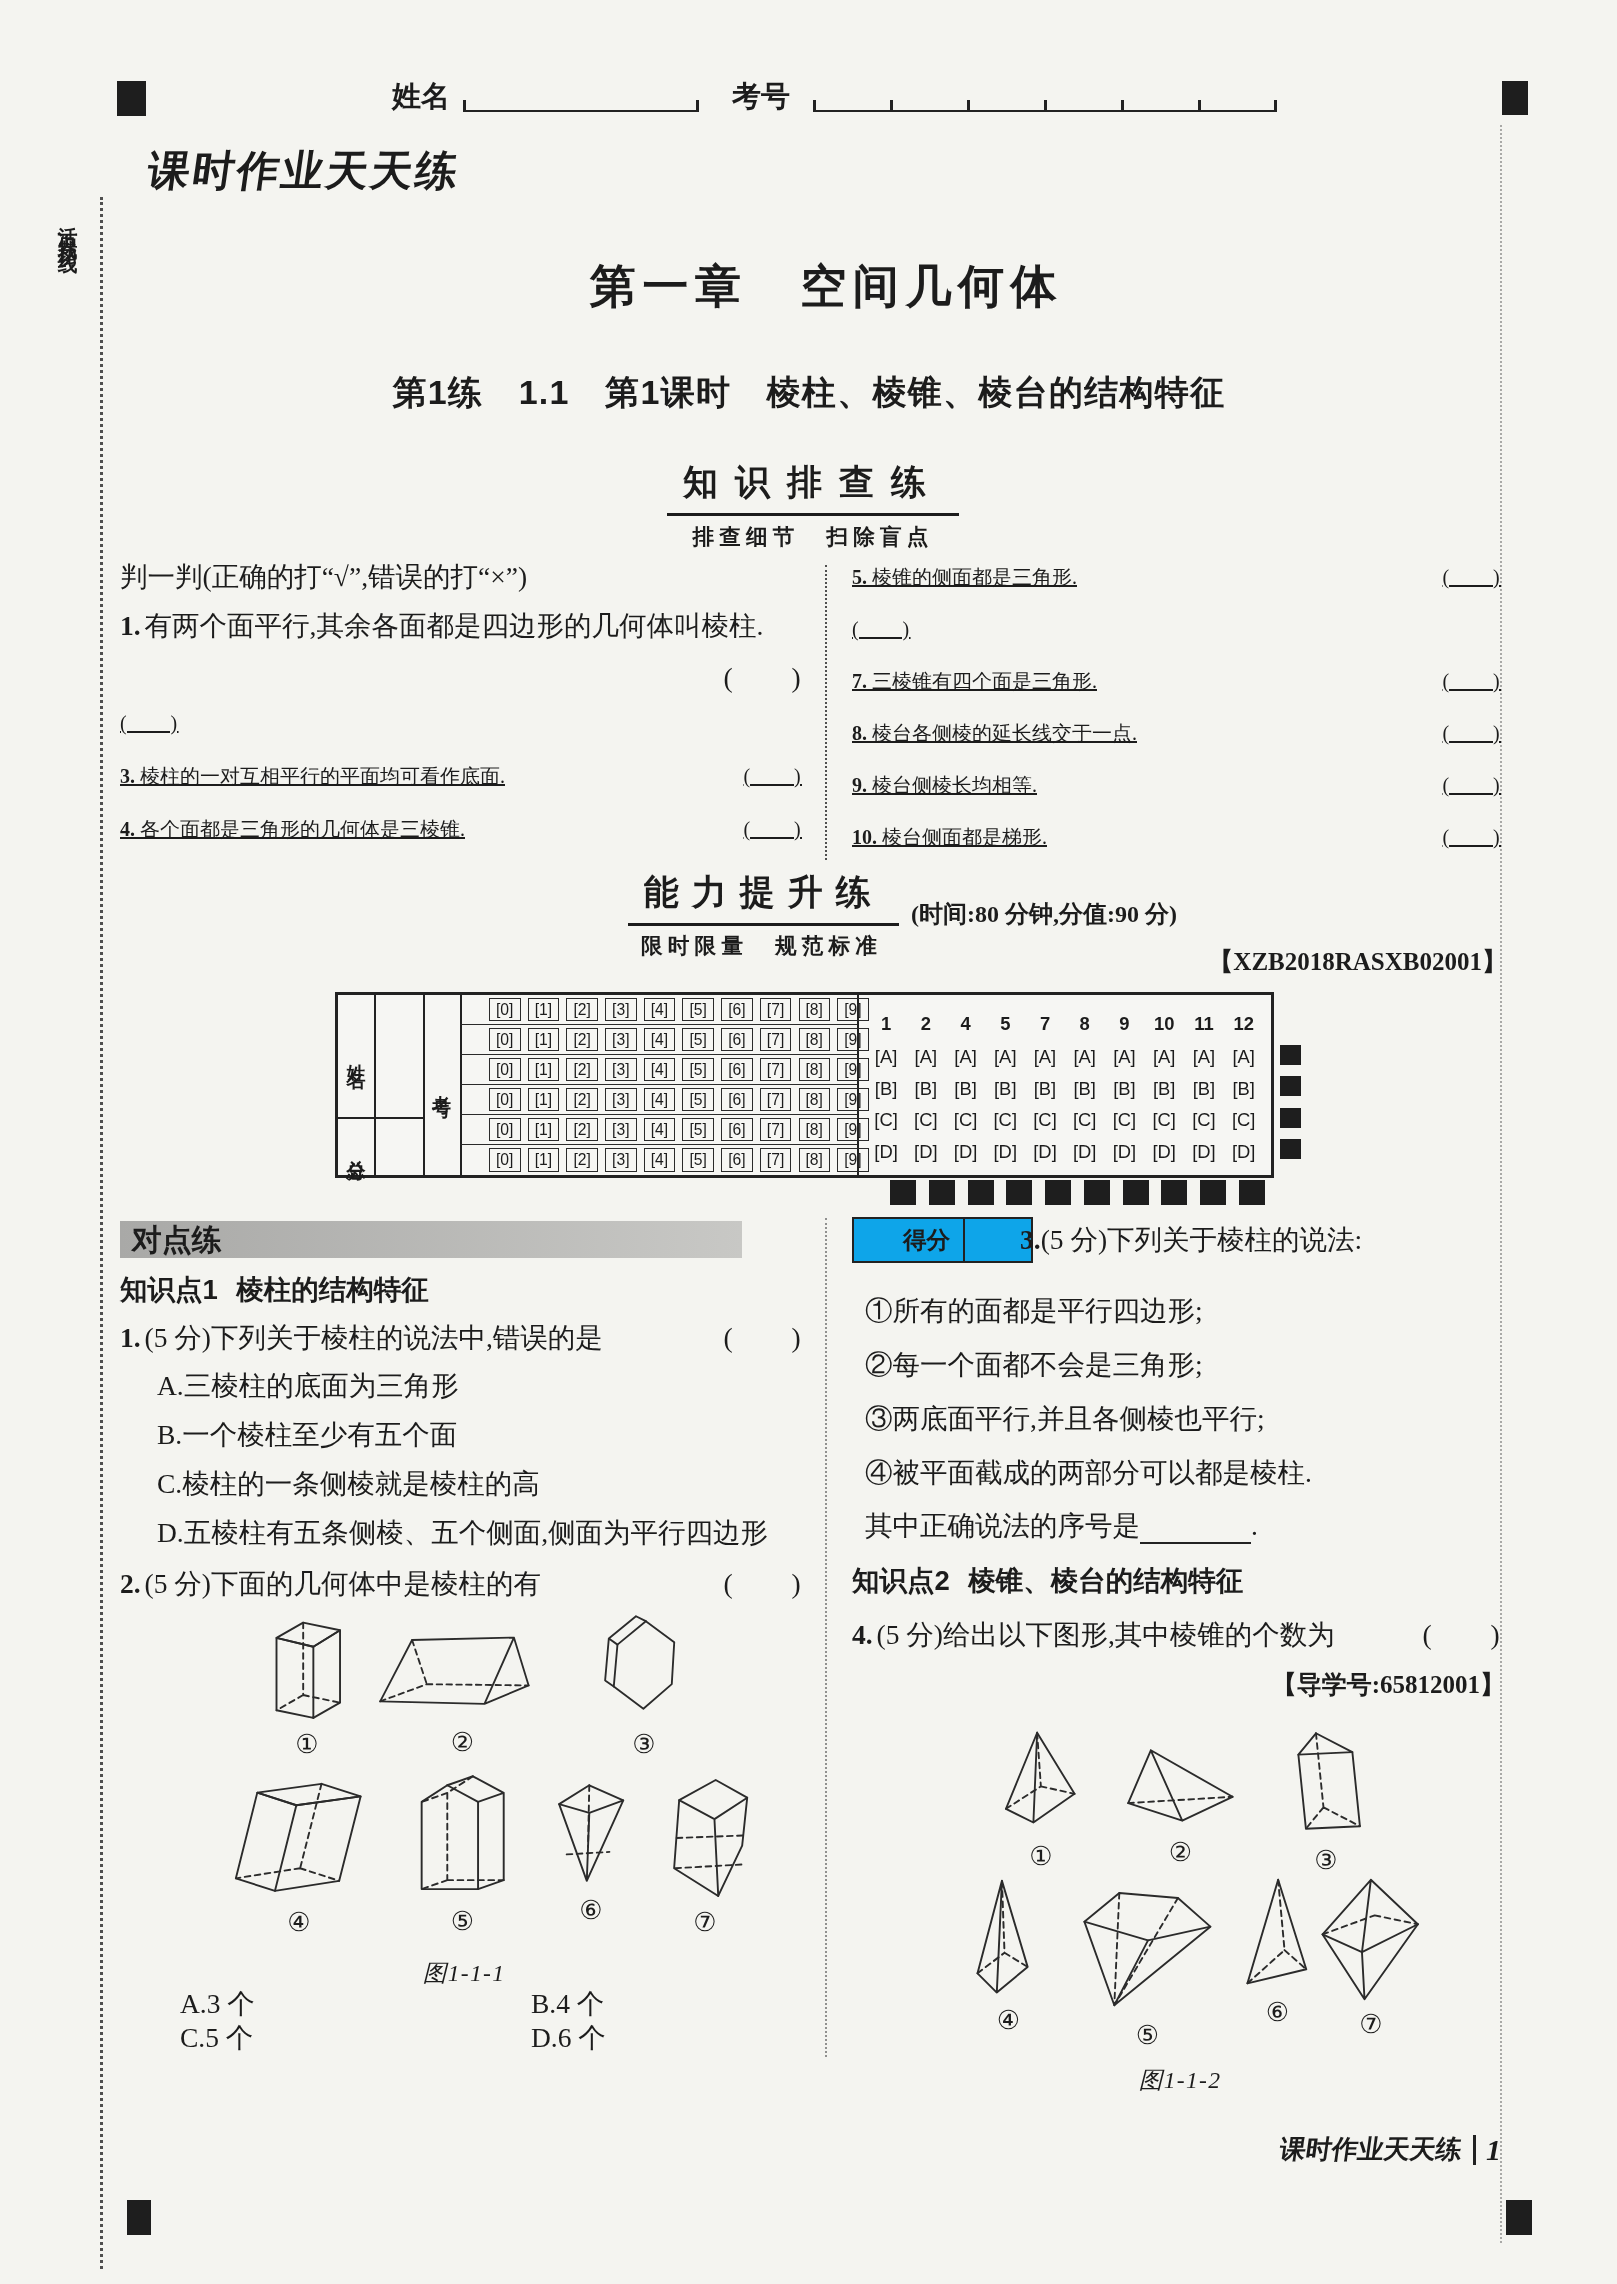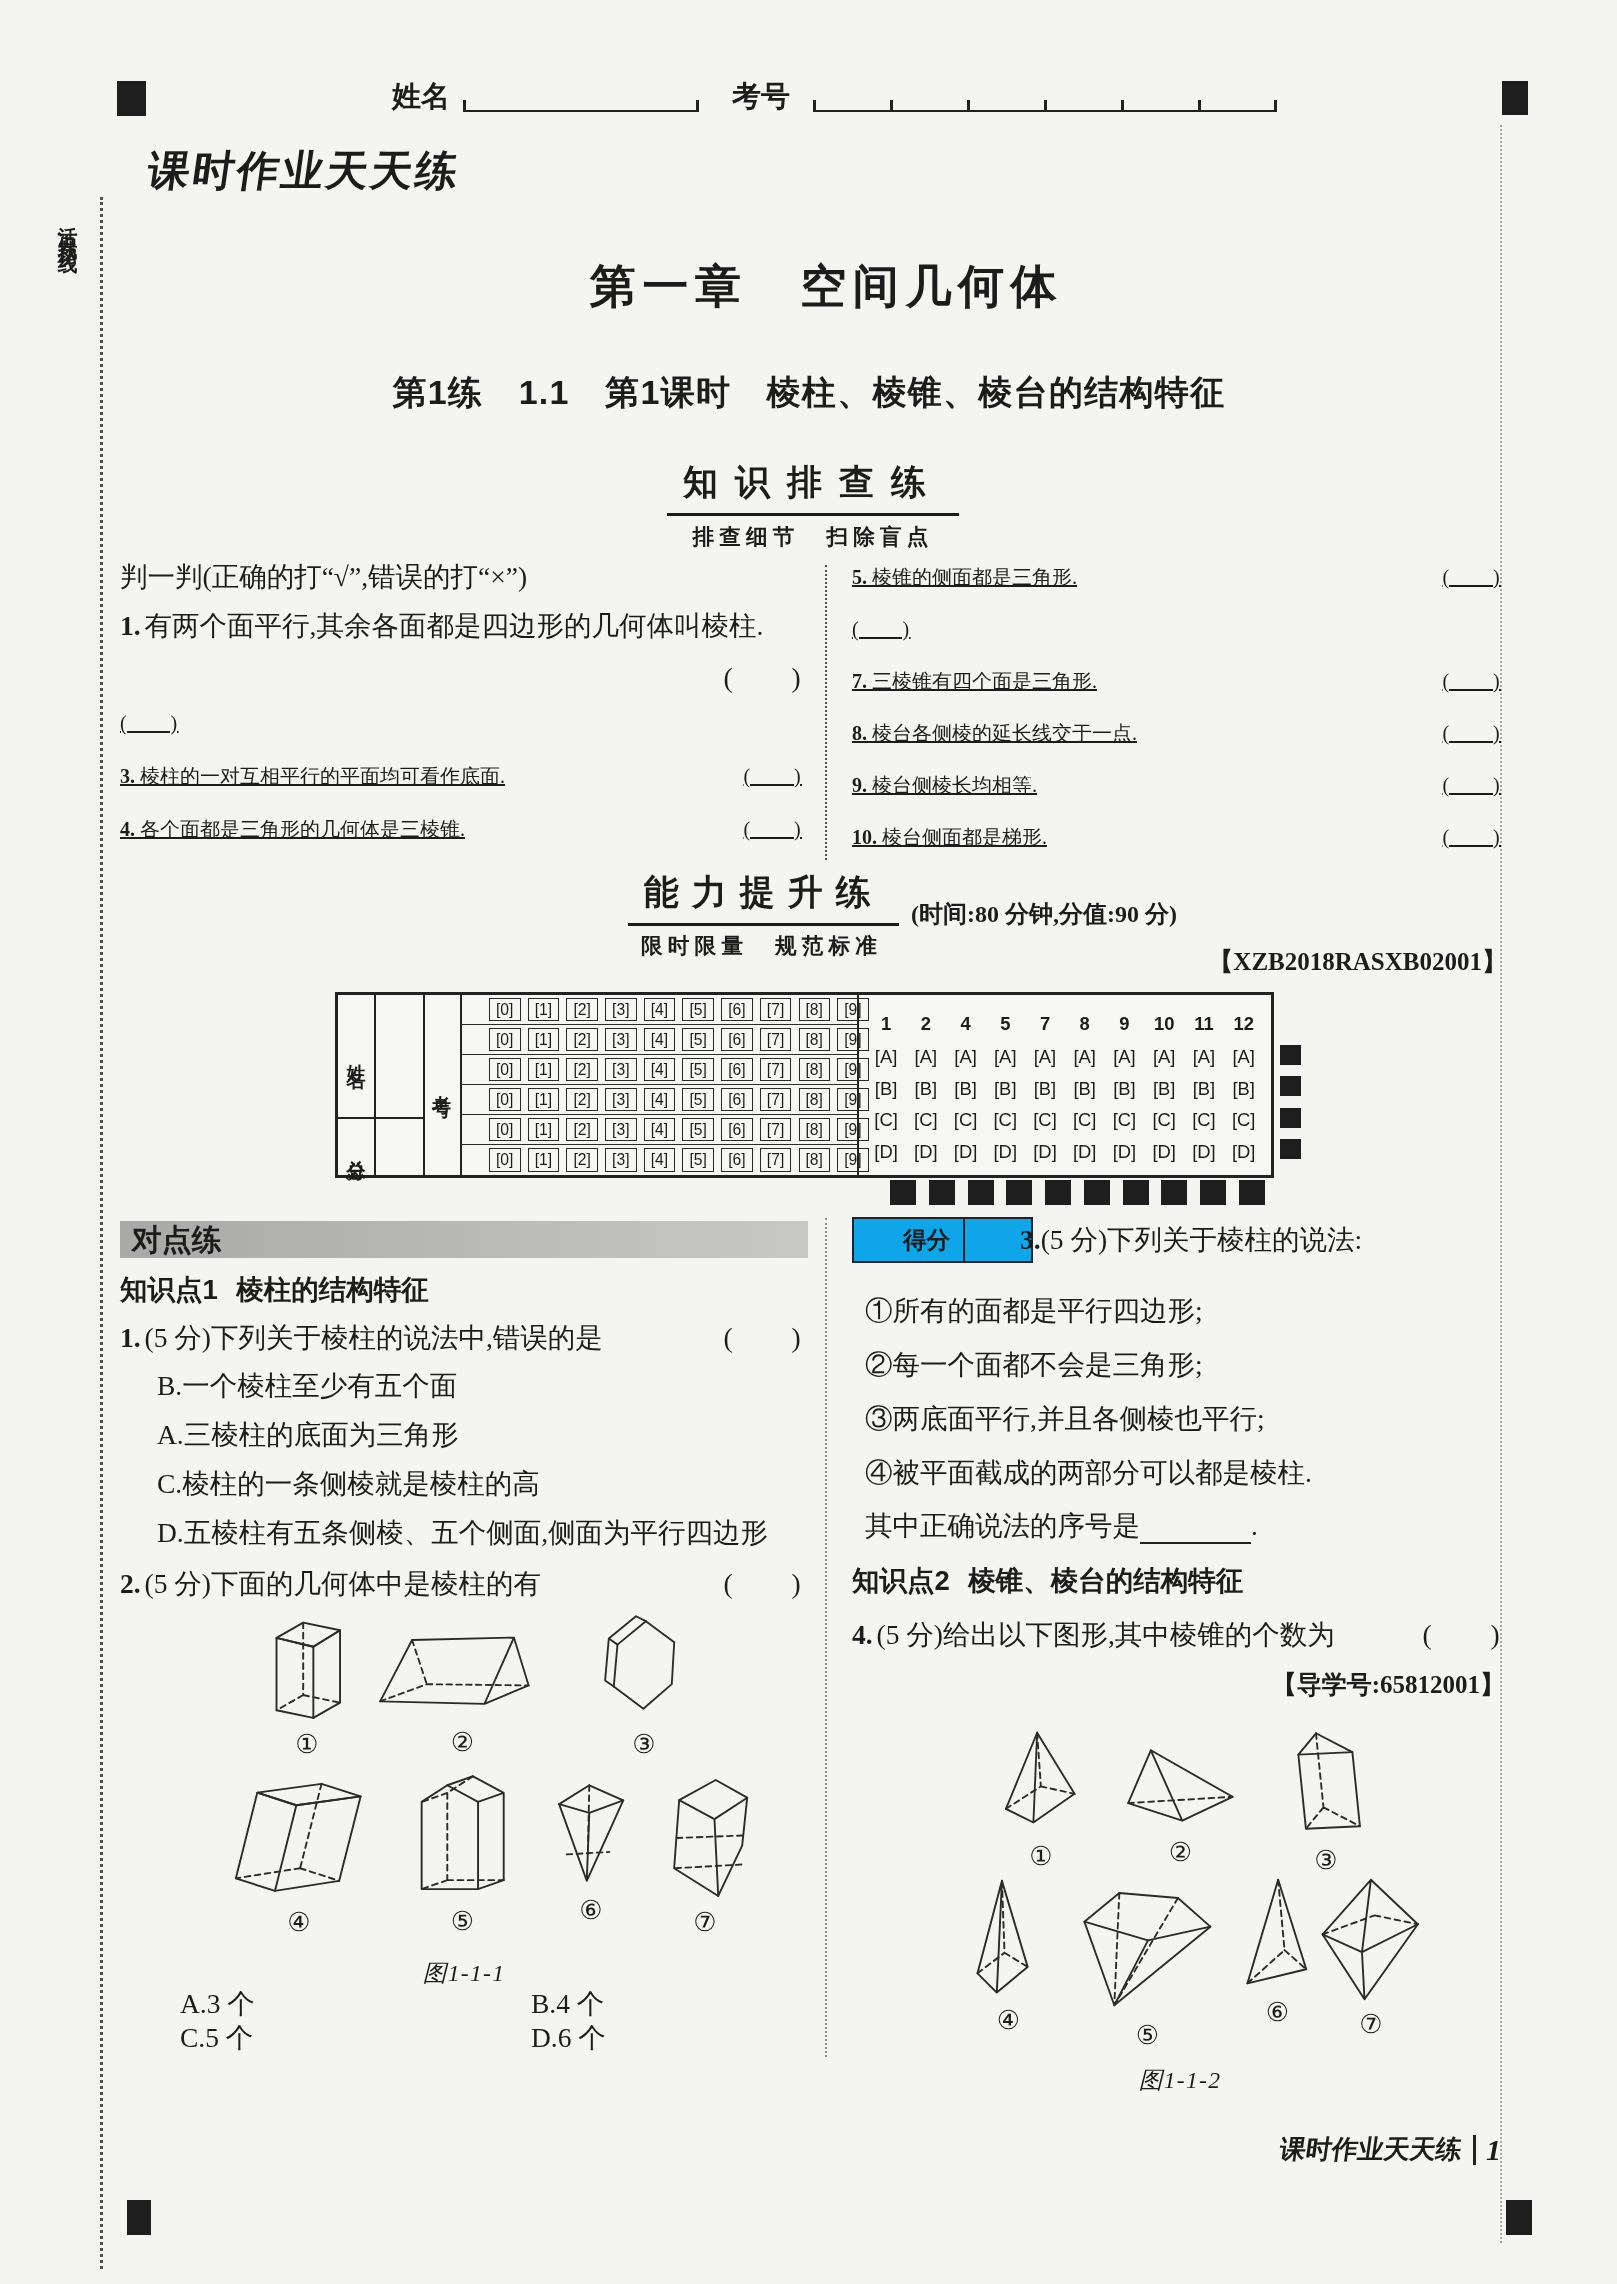--- a/index.html
+++ b/index.html
@@ -325,34 +325,34 @@
     <span class="mark" style="position:static;width:26px;height:25px;"></span>
       <span class="mark" style="position:static;width:26px;height:25px;"></span>
     <span class="mark" style="position:static;width:26px;height:25px;"></span>
       <span class="mark" style="position:static;width:26px;height:25px;"></span>
     <span class="mark" style="position:static;width:26px;height:25px;"></span>
       <span class="mark" style="position:static;width:26px;height:25px;"></span>
   </div>
 
   <div class="dotline" style="left:825px;top:1218px;height:839px;border-left-width:2.6px;opacity:.6;"></div>
 
-  <div class="abs bar" style="left:120px;top:1221px;width:688px;height:37px;">
+  <div class="abs bar" style="left:120px;top:1221px;width:622px;height:37px;">
     <span class="sans" style="font-size:30px;font-weight:bold;line-height:37px;padding-left:11.8px;">对点练</span>
   </div>
   <div class="abs kp" style="left:120px;top:1272px;">
     <span>知识点1</span>
       <span>棱柱的结构特征</span>
   </div>
   <div class="abs q-line" style="left:120px;top:1320px;width:682px;">
     <span><b>1.</b><span>(5 分)下列关于棱柱的说法中,错误的是</span></span>
     <span class="bracket">(　　)</span>
   </div>
   <div class="abs" style="left:157px;top:1368px;width:649px;">
+      <div class="opt-item">A.三棱柱的底面为三角形</div>
       <div class="opt-item">B.一个棱柱至少有五个面</div>
-      <div class="opt-item">A.三棱柱的底面为三角形</div>
       <div class="opt-item">C.棱柱的一条侧棱就是棱柱的高</div>
       <div class="opt-item">D.五棱柱有五条侧棱、五个侧面,侧面为平行四边形</div>
     </div>
   <div class="abs q-line" style="left:120px;top:1566px;width:682px;">
     <span><b>2.</b><span>(5 分)下面的几何体中是棱柱的有</span></span>
     <span class="bracket">(　　)</span>
   </div>
 
   <div class="abs" style="left:120px;top:1611px;width:688px;height:377px;">
     <div class="figcell" style="left:138px;top:3.9px;width:98px;">

